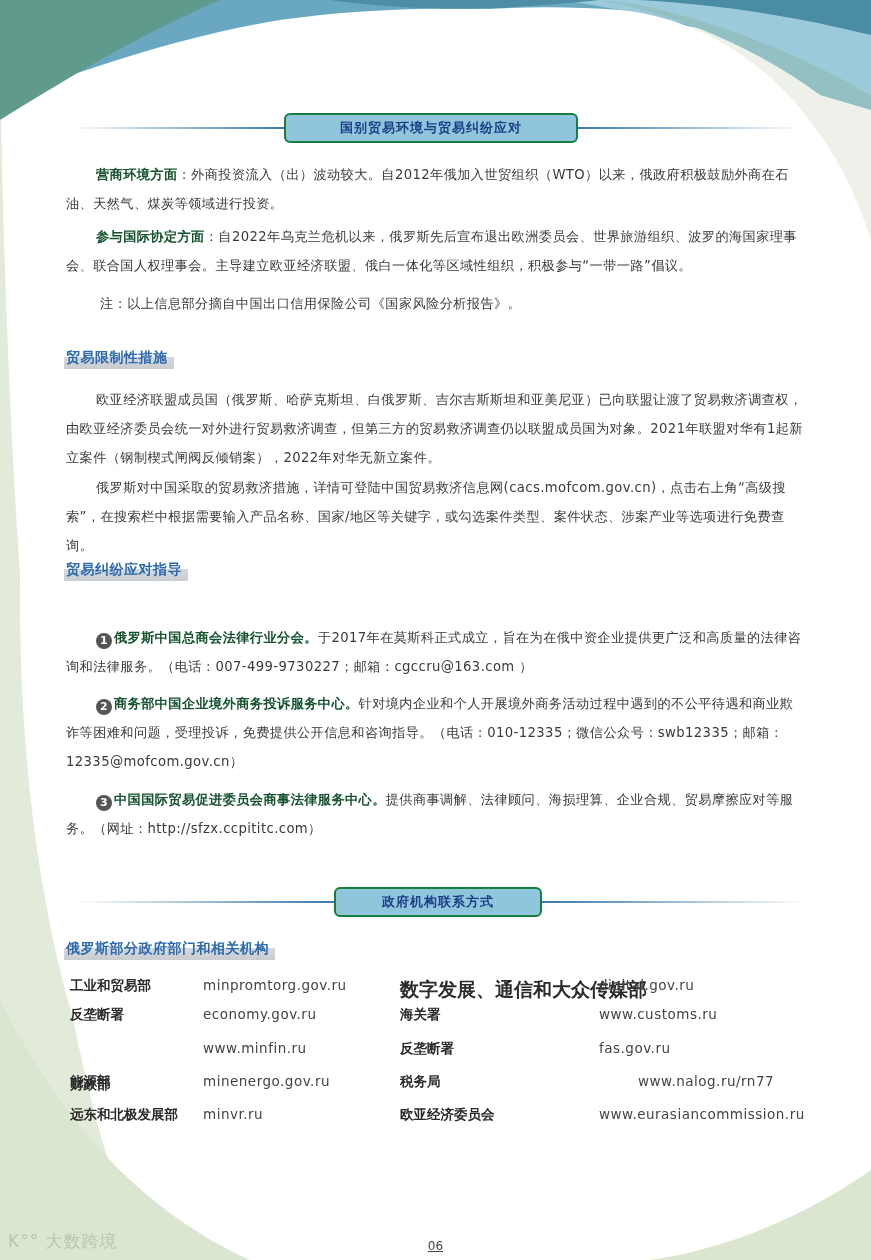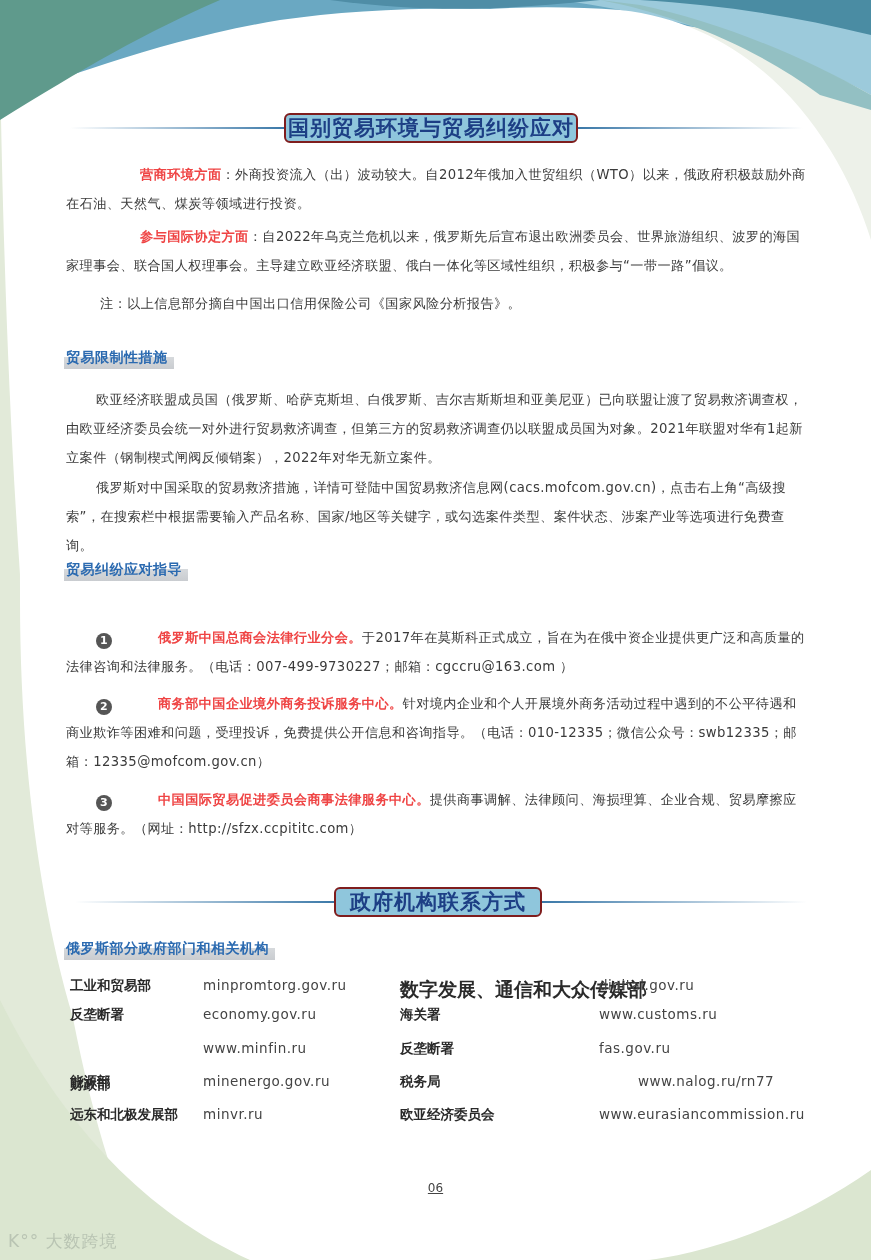--- a/index.html
+++ b/index.html
@@ -19,37 +19,37 @@
     .banner .line {
       position: absolute; top: 14px; height: 2px;
       background: linear-gradient(90deg, rgba(60,120,170,0) 0%, #3a78a8 100%);
     }
     .banner .line.right {
       background: linear-gradient(90deg, #3a78a8 0%, rgba(60,120,170,0) 100%);
     }
     .banner .box {
       position: absolute; top: 0; height: 30px;
       background: #8fc6dc;
-      border: 2px solid #7f1d1d;
+      border: 2px solid #15803d;
       border-radius: 6px;
       color: #1d3f85;
       font-weight: bold;
-      font-size: 21px;
+      font-size: 13px;
       line-height: 26px;
       text-align: center;
       letter-spacing: 1px;
     }
 
     .para {
       position: absolute; left: 66px; width: 740px;
       font-size: 13.2px; line-height: 29px; color: #3a3a3a;
       text-indent: 30px;
       letter-spacing: 0.4px;
     }
-    .para .bold { font-weight: bold; color: #ef4444; margin-left: 44px; }
+    .para .bold { font-weight: bold; color: #14532d; }
 
     .subhead {
       position: absolute; left: 64px;
       font-size: 14px; font-weight: bold; color: #2b6ab0;
       padding: 1px 6px 2px 2px;
       background: linear-gradient(180deg, rgba(255,255,255,0) 45%, #d6d9dc 45%, #c9ccd0 100%);
       letter-spacing: 0.5px;
     }
 
     .num {
@@ -59,21 +59,21 @@
       vertical-align: -2px;
     }
 
     .contacts { position: absolute; left: 70px; top: 968px; width: 760px; }
     .crow { position: absolute; left: 0; height: 24px; width: 760px; font-size: 13.5px; }
     .crow span { position: absolute; top: 0; white-space: nowrap; }
     .cname { font-weight: bold; color: #2a2a2a; }
     .curl { color: #444; letter-spacing: 0.5px; }
 
     .pagenum {
-      position: absolute; top: 1181px; left: 0; width: 871px;
+      position: absolute; top: 1239px; left: 0; width: 871px;
       text-align: center; font-size: 12px; color: #444; text-decoration: underline;
     }
     .watermark {
       position: absolute; left: 8px; top: 1230px;
       font-size: 17px; color: #b9c4b3; letter-spacing: 1px;
       font-family: "DejaVu Sans", sans-serif;
     }
   </style>
 </head>
 <body>

